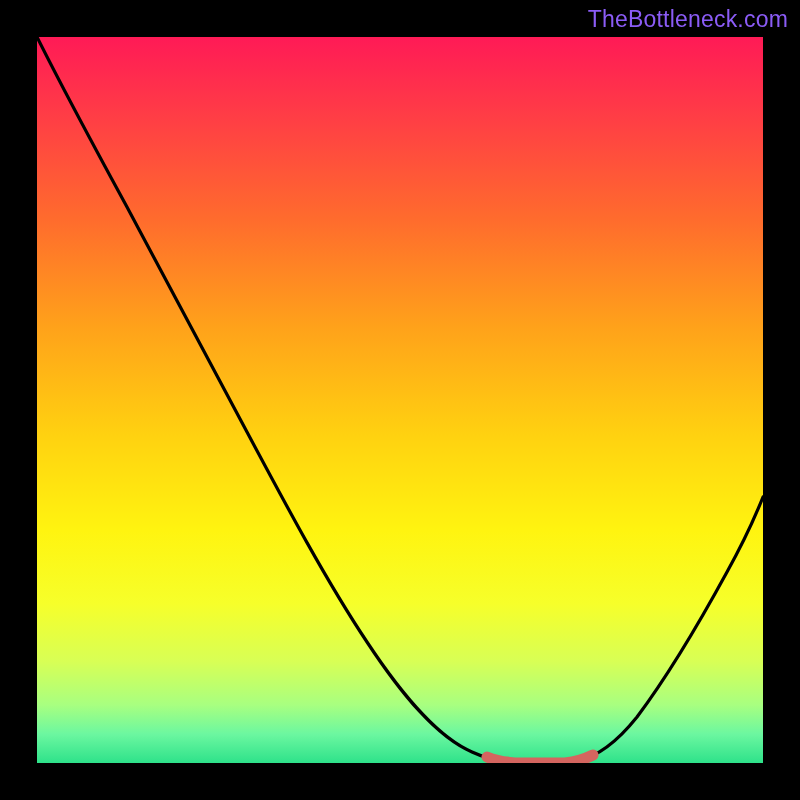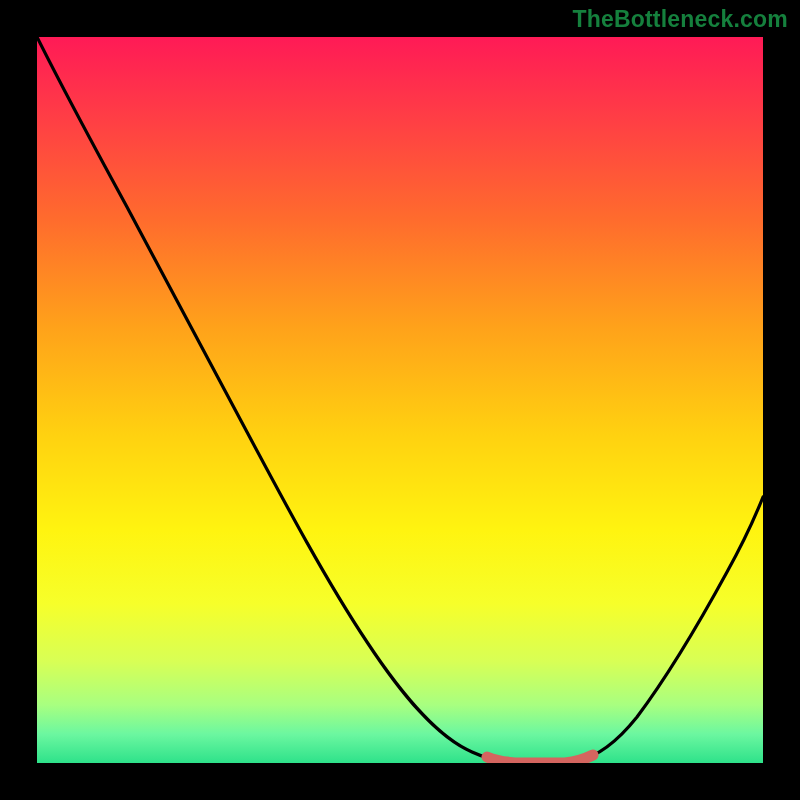--- a/index.html
+++ b/index.html
@@ -36,23 +36,23 @@
     position: absolute;
     left: 0;
     top: 0;
     width: 100%;
     height: 100%;
   }
   .watermark {
     position: absolute;
     top: 6px;
     right: 12px;
-    color: #15803d;
+    color: #8b5cf6;
     font-size: 23px;
-    font-weight: 700;
+    font-weight: 400;
     letter-spacing: 0.2px;
     user-select: none;
   }
 </style>
 </head>
 <body>
 
 <div class="stage">
 
   <div class="plot">

